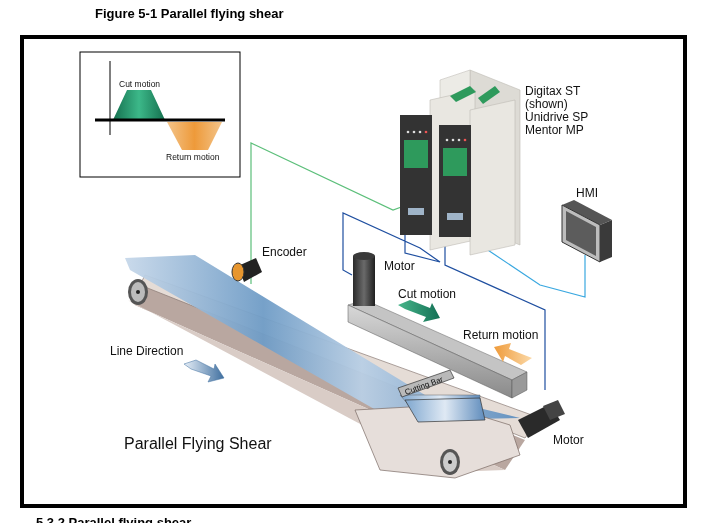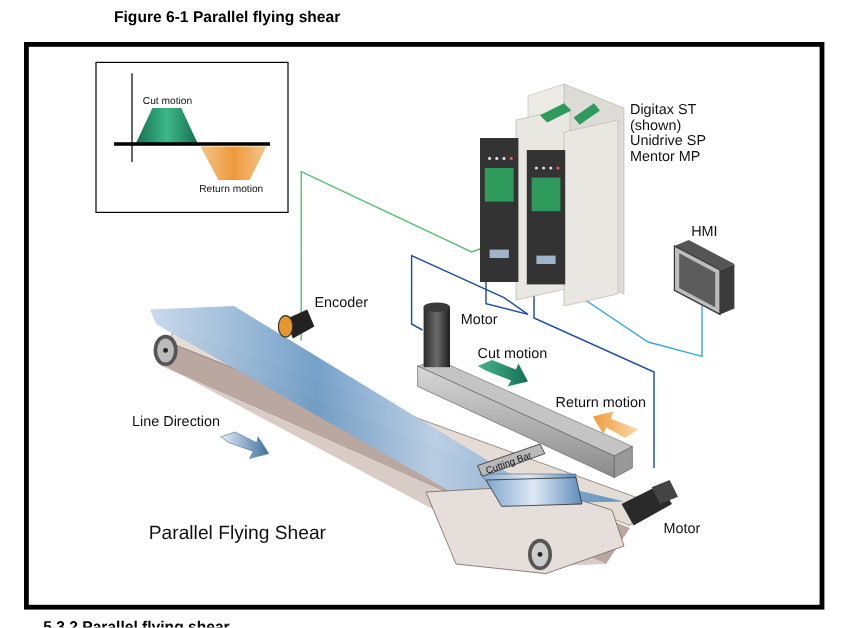--- a/index.html
+++ b/index.html
@@ -6,21 +6,21 @@
   body { width:722px; height:523px; position:relative; overflow:hidden; font-family:"Liberation Sans", sans-serif; }
   .fig-title { position:absolute; left:95px; top:6px; font-size:13px; font-weight:bold; color:#000; }
   .frame { position:absolute; left:20px; top:35px; width:659px; height:465px; border:4px solid #000; background:#fff; }
   svg.scene { position:absolute; left:0; top:0; }
   .lbl { font-family:"Liberation Sans", sans-serif; fill:#111; }
   .bottom-text { position:absolute; left:36px; top:515px; font-size:13px; font-weight:bold; color:#000; white-space:nowrap; }
 </style>
 </head>
 <body>
 
-<div class="fig-title">Figure 6-1  Parallel flying shear</div>
+<div class="fig-title">Figure 5-1  Parallel flying shear</div>
 <div class="frame"></div>
 
 <svg class="scene" width="722" height="523" viewBox="0 0 722 523">
   <defs>
     <linearGradient id="gCut" x1="0" x2="1" y1="0" y2="0">
       <stop offset="0" stop-color="#15704f"></stop>
         <stop offset="0.5" stop-color="#3cb889"></stop>
         <stop offset="1" stop-color="#15704f"></stop>
     </linearGradient>
     <linearGradient id="gRet" x1="0" x2="1" y1="0" y2="0">

